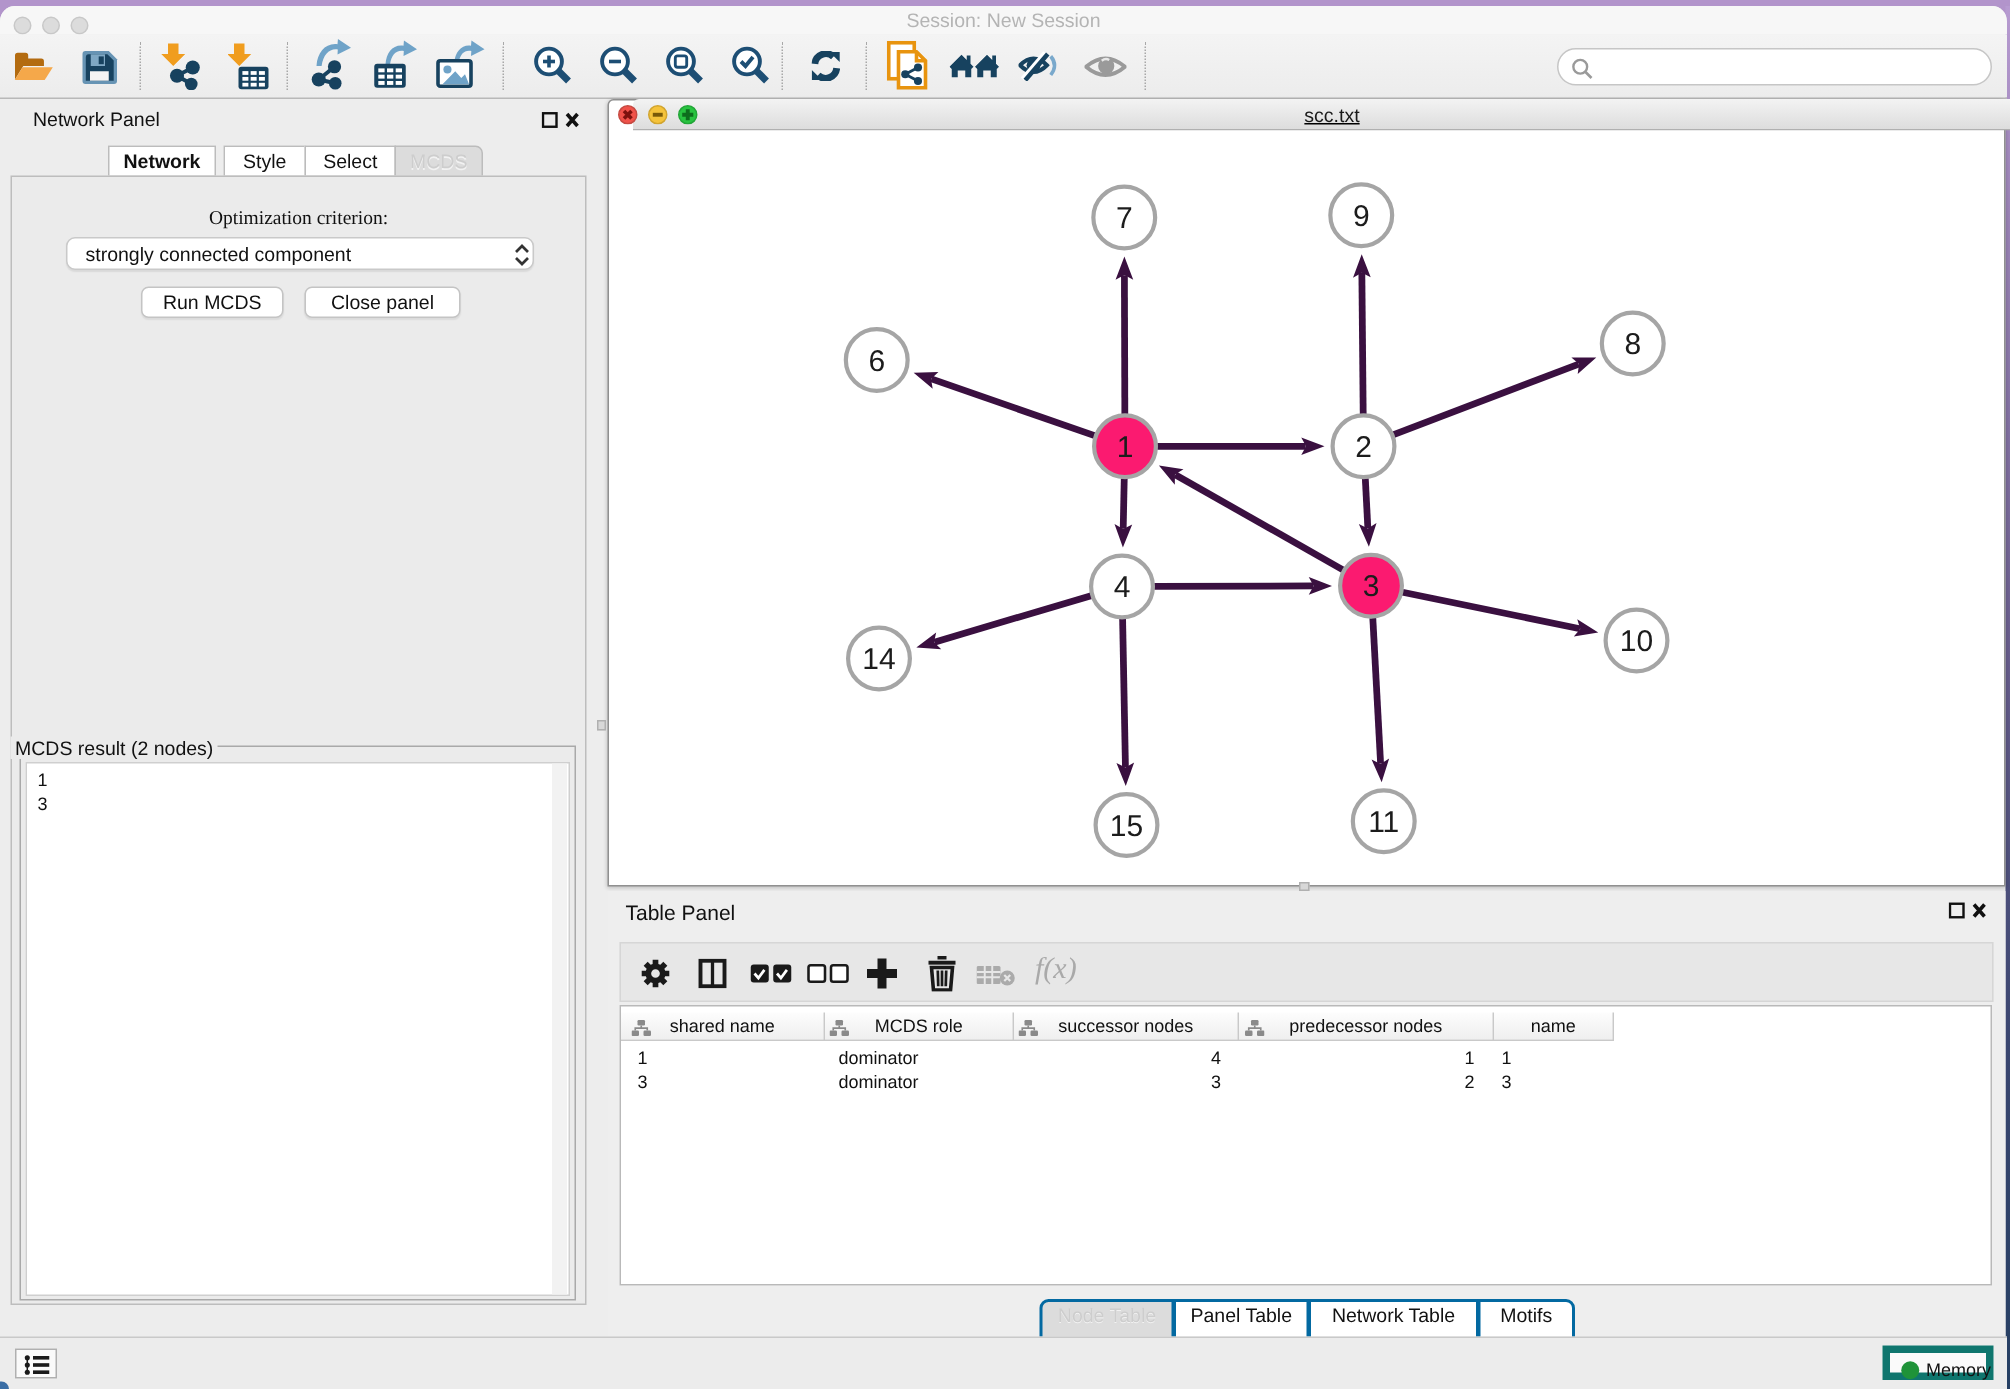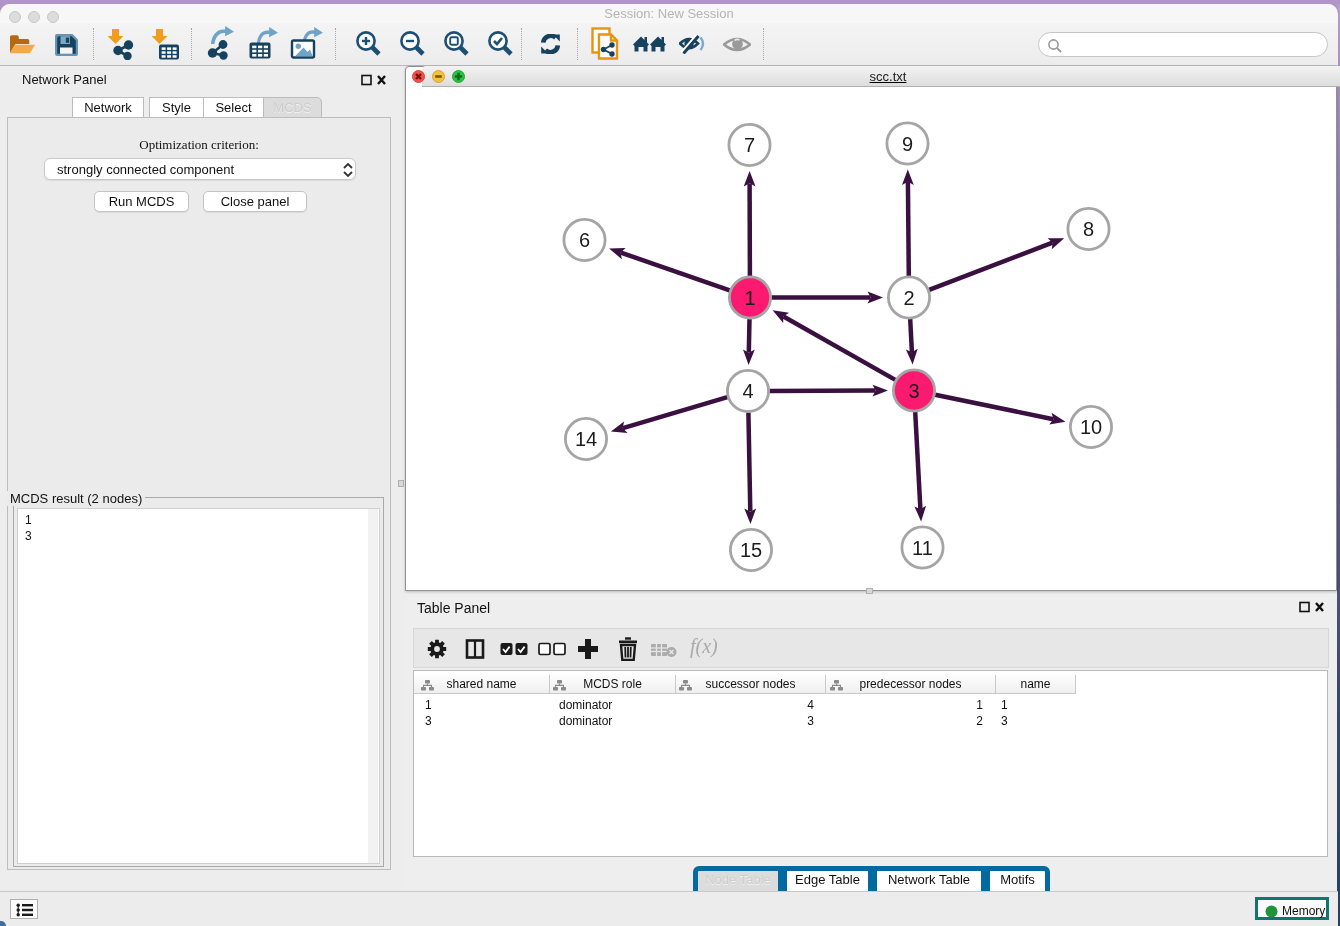--- a/index.html
+++ b/index.html
@@ -30,26 +30,26 @@
 #netwin { position:absolute; left:405px; top:66px; width:932px; height:525px; background:#fff; border:1px solid #909090; border-radius:4px 4px 0 0; box-shadow:0 1px 3px rgba(0,0,0,0.2); }
 #nettitle { position:absolute; left:422px; top:66px; width:932px; height:21px; background:linear-gradient(#f3f3f3,#dddddd); border-bottom:1px solid #b0b0b0; border-radius:4px 4px 0 0;text-decoration:underline; }
 #nettitle span { display:block; text-align:center; font-size:13px; color:#1a1a1a; line-height:21px; }
 
 #tablepanel { position:absolute; left:405px; top:594px; width:932px; height:297px; background:#eeeeee; }
 #tp-title { position:absolute; left:417px; top:600px; font-size:14px; color:#111; }
 #tp-toolbar { position:absolute; left:413px; top:628px; width:916px; height:40px; background:#e7e7e7; border:1px solid #d6d6d6; }
 #tp-table { position:absolute; left:413px; top:670px; width:915px; height:187px; background:#fff; border:1px solid #b9b9b9; }
 .th { position:absolute; top:675px; height:19px; background:linear-gradient(#fdfdfd,#efefef); border-right:1px solid #c9c9c9; border-bottom:1px solid #c9c9c9; font-size:12px; color:#111; text-align:center; line-height:18px; }
 .td { position:absolute; font-size:12px; color:#111; height:16px; line-height:16px; }
-.btab { position:absolute; top:866px; height:36px; background:#fff; border:5px solid #0369a1; font-size:13px; color:#111; text-align:center; line-height:18px; }
+.btab { position:absolute; top:866px; height:36px; background:#fff; border:2px solid #0369a1; font-size:13px; color:#111; text-align:center; line-height:18px; }
 .btab.sel { background:#dcdcdc; color:#cdcdcd; text-shadow:0 1px 0 #f2f2f2; }
 
 #statusbar { position:absolute; left:0; top:891px; width:1338px; height:35px; background:#ececec; border-top:1px solid #c9c9c9; }
 #listbtn { position:absolute; left:10px; top:899px; width:28px; height:20px; background:#fafafa; border:1px solid #b0b0b0; }
-#membtn { position:absolute; left:1255px; top:897px; width:74px; height:23px; background:#fafafa; border:3px solid #0f766e; font-size:12px; color:#111; }
+#membtn { position:absolute; left:1255px; top:897px; width:74px; height:23px; background:#fafafa; border:5px solid #0f766e; font-size:12px; color:#111; }
 </style>
 </head>
 <body>
 <div id="win"></div>
 <div id="rstrip"></div>
 <div id="titlebar">
   <div class="tl" style="left:9px;"></div>
   <div class="tl" style="left:28px;"></div>
   <div class="tl" style="left:47px;"></div>
 </div>
@@ -216,21 +216,21 @@
   <circle cx="6.5" cy="6.5" r="4.6" fill="none" stroke="#9a9a9a" stroke-width="1.6"></circle>
   <line x1="10" y1="10" x2="14" y2="14" stroke="#9a9a9a" stroke-width="1.8"></line>
  </svg>
 </div>
 
 <div id="cp-title">Network Panel</div>
 <svg class="abs" style="left:361px; top:74px;" width="26" height="12" viewBox="0 0 26 12">
  <rect x="1" y="1.5" width="9" height="9" fill="none" stroke="#111" stroke-width="1.6"></rect>
  <path d="M17,2 L24,10 M24,2 L17,10" stroke="#111" stroke-width="2.4"></path>
 </svg>
-<div class="tab" style="left:72px; width:72px;">Network</div>
+<div class="tab" style="left:72px; width:72px;font-weight:bold;">Network</div>
 <div class="tab" style="left:149px; width:55px;">Style</div>
 <div class="tab" style="left:203px; width:61px;">Select</div>
 <div class="tab sel" style="left:263px; width:59px; border-radius:0 5px 0 0;">MCDS</div>
 <div id="cp-body"></div>
 <div id="optlabel">Optimization criterion:</div>
 <div id="combo">strongly connected component
  <svg class="abs" style="left:297px; top:3px;" width="12" height="16" viewBox="0 0 12 16">
   <path d="M2,6 L6,2 L10,6" fill="none" stroke="#333" stroke-width="1.8"></path>
   <path d="M2,10 L6,14 L10,10" fill="none" stroke="#333" stroke-width="1.8"></path>
  </svg>
@@ -423,21 +423,21 @@
  <div class="td" style="left:676px; top:697px; width:138px; text-align:right;">4</div>
  <div class="td" style="left:826px; top:697px; width:157px; text-align:right;">1</div>
  <div class="td" style="left:1001px; top:697px;">1</div>
  <div class="td" style="left:425px; top:713px;">3</div>
  <div class="td" style="left:559px; top:713px;">dominator</div>
  <div class="td" style="left:676px; top:713px; width:138px; text-align:right;">3</div>
  <div class="td" style="left:826px; top:713px; width:157px; text-align:right;">2</div>
  <div class="td" style="left:1001px; top:713px;">3</div>
 </div>
 <div class="btab sel" style="left:693px; width:90px; border-radius:6px 0 0 6px;">Node Table</div>
-<div class="btab" style="left:782px; width:91px;">Edge Table</div>
+<div class="btab" style="left:782px; width:91px;">Panel Table</div>
 <div class="btab" style="left:872px; width:114px;">Network Table</div>
 <div class="btab" style="left:985px; width:65px; border-radius:0 6px 6px 0;">Motifs</div>
 
 <div id="statusbar"></div>
 <div id="listbtn">
  <svg class="abs" style="left:5px; top:3px;" width="17" height="14" viewBox="0 0 17 14">
   <g fill="#1a1a1a">
    <circle cx="2.2" cy="2.2" r="1.7"></circle>
         <circle cx="2.2" cy="7" r="1.7"></circle>
         <circle cx="2.2" cy="11.8" r="1.7"></circle>

